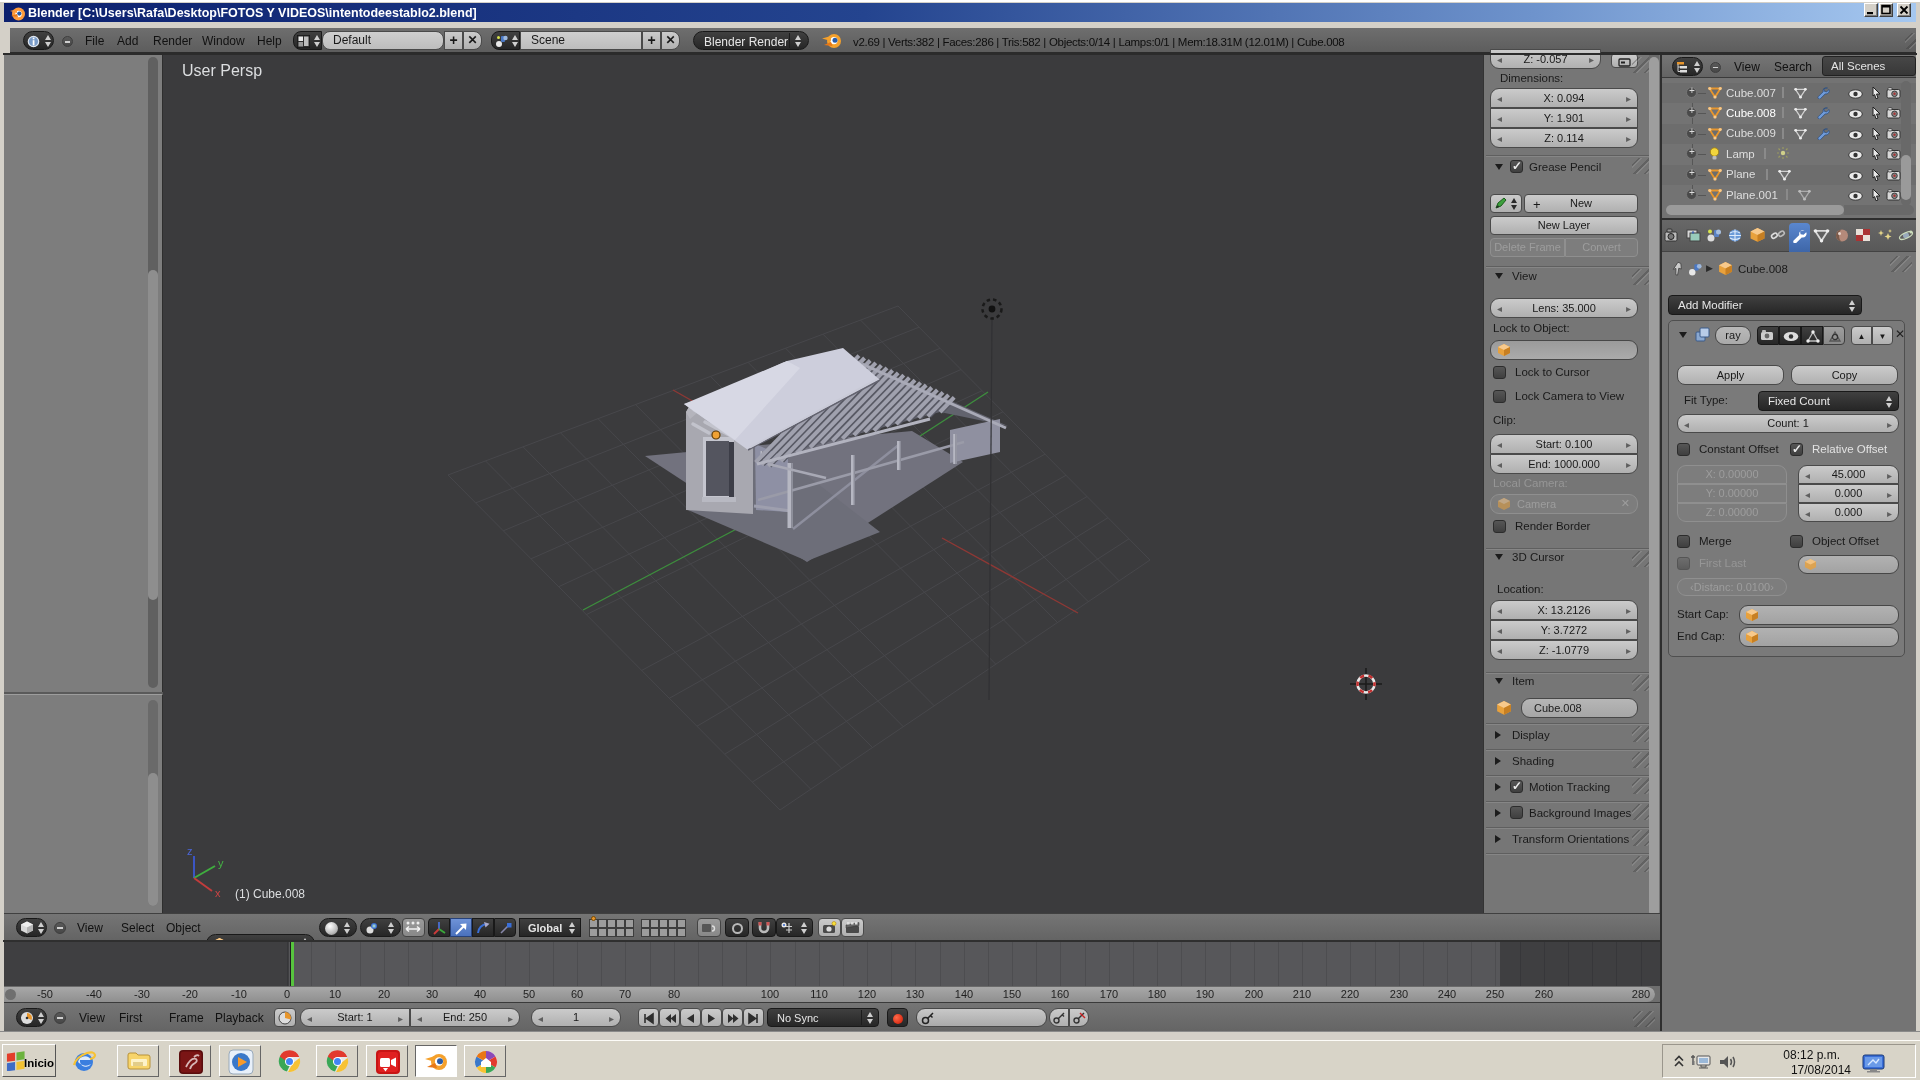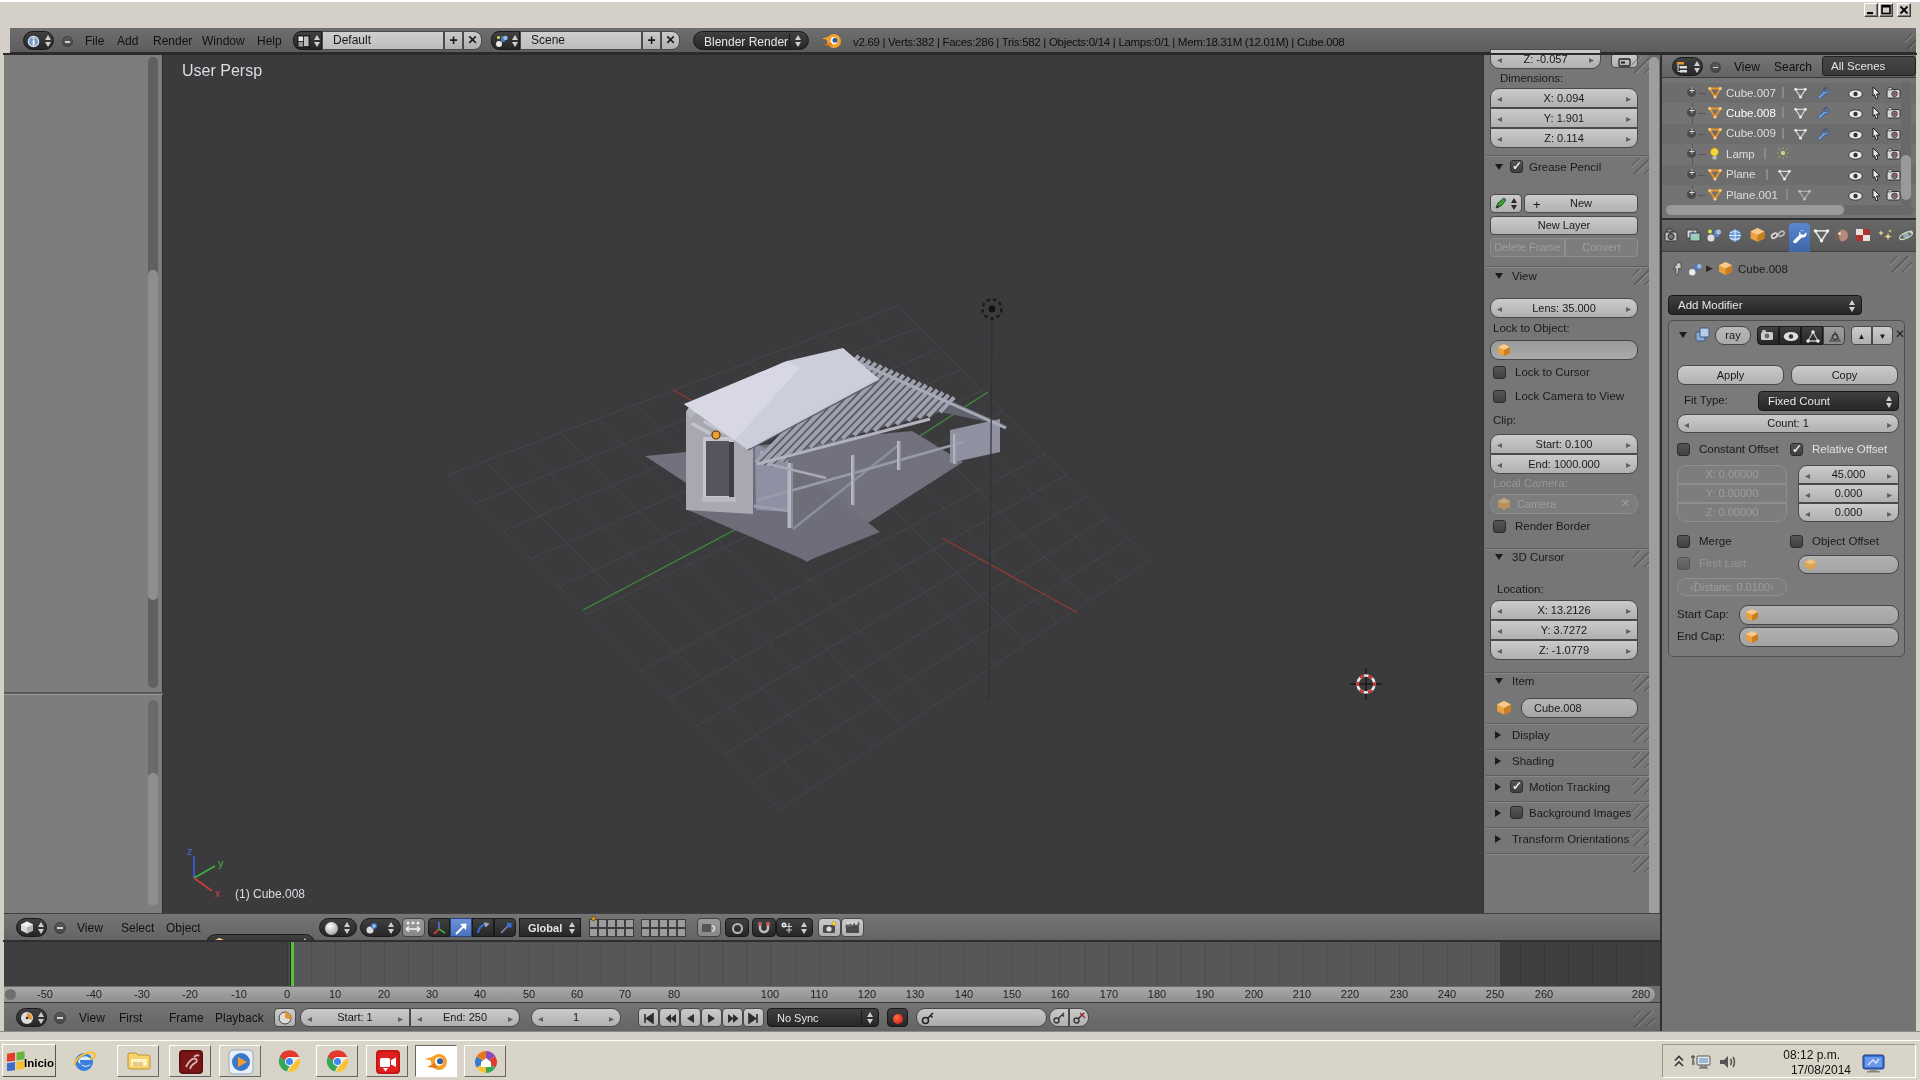--- a/index.html
+++ b/index.html
@@ -36,20 +36,30 @@
 .ud::after{content:"";position:absolute;left:0;top:7px;border-left:3.5px solid transparent;border-right:3.5px solid transparent;border-top:5px solid #cfcfcf;}
 .udd::before{border-bottom-color:#2a2a2a;}  .udd::after{border-top-color:#2a2a2a;}
 .larr{position:absolute;color:rgba(20,20,20,.55);font-size:10px;}
 .sep{position:absolute;height:1px;background:#5f5f5f;box-shadow:0 1px 0 rgba(255,255,255,.12);}
 .grip{position:absolute;width:22px;height:16px;background:
  repeating-linear-gradient(135deg,transparent 0 4.5px,rgba(45,45,45,.28) 4.5px 6px,rgba(200,200,200,.18) 6px 7.5px);}
 </style></head><body>
 <div id="root">
 
 <div style="position:absolute;left:0;top:0;width:1920px;height:2px;background:#ffffff;"></div>
+<div id="titlebar">
+ <svg class="abs" style="left:5px;top:2px" width="17" height="17" viewBox="0 0 17 17">
+  <circle cx="9.5" cy="9" r="6.5" fill="#ff9b3c"></circle>
+  <circle cx="9.5" cy="9" r="3.2" fill="#fff"></circle>
+  <circle cx="10.3" cy="8.6" r="2.1" fill="#2a5ca8"></circle>
+  <path d="M1 6 L8 4 L8 8 Z" fill="#ff9b3c"></path>
+  <path d="M2 11 L8 9 L9 12 Z" fill="#e87716"></path>
+ </svg>
+ <span class="ttext">Blender [C:\Users\Rafa\Desktop\FOTOS Y VIDEOS\intentodeestablo2.blend]</span>
+</div>
 <div class="wbtn" style="left:1864px;"><svg width="12" height="12">
         <rect x="2" y="8" width="6" height="2.2" fill="#000"></rect>
       </svg></div>
 <div class="wbtn" style="left:1879px;"><svg width="12" height="12">
         <rect x="2" y="1.5" width="8" height="8" fill="none" stroke="#000" stroke-width="1.6"></rect>
         <rect x="2" y="1.5" width="8" height="2" fill="#000"></rect>
       </svg></div>
 <div class="wbtn" style="left:1897px;"><svg width="12" height="12">
         <path d="M2.5 2.5 L9.5 9.5 M9.5 2.5 L2.5 9.5" stroke="#000" stroke-width="1.8"></path>
       </svg></div>
@@ -74,21 +84,21 @@
 
  <div class="dark" style="left:283px;top:3px;width:29px;height:19px;border-radius:8px 0 0 8px;">
    <svg class="abs" style="left:3px;top:3px" width="13" height="13">
           <rect x="0" y="0" width="13" height="13" rx="1" fill="#2c2c2c" stroke="#111"></rect>
           <rect x="1.5" y="1.5" width="4.5" height="4.5" fill="#e8e8e8"></rect>
           <rect x="1.5" y="7" width="4.5" height="4.5" fill="#9a9a9a"></rect>
           <rect x="7" y="1.5" width="4.5" height="9.5" fill="#bdbdbd"></rect>
         </svg>
    <i class="ud" style="left:20px;top:3px;"></i>
  </div>
- <div class="pill" style="left:312px;top:3px;width:122px;height:19px;border-radius:0;background:linear-gradient(#cfcfcf,#bdbdbd);text-align:left;">
+ <div class="pill" style="left:312px;top:3px;width:122px;height:19px;border-radius:8px;background:linear-gradient(#cfcfcf,#bdbdbd);text-align:left;">
    <span style="margin-left:10px;line-height:17px;font-size:12px;">Default</span></div>
  <div class="pill" style="left:434px;top:3px;width:19px;height:19px;border-radius:0;"><b style="font-size:14px;line-height:16px;">+</b></div>
  <div class="pill" style="left:453px;top:3px;width:19px;height:19px;border-radius:0 8px 8px 0;"><b style="font-size:12px;line-height:17px;">✕</b></div>
 
  <div class="dark" style="left:481px;top:3px;width:29px;height:19px;border-radius:8px 0 0 8px;">
    <svg class="abs" style="left:3px;top:2px" width="14" height="14" viewBox="0 0 14 14">
      <circle cx="4" cy="10" r="3" fill="#e8e8e8"></circle>
           <rect x="6" y="2" width="4" height="6" rx="1" fill="#4a78c4"></rect>
           <circle cx="10.5" cy="4" r="2.2" fill="#9db8dd"></circle>
           <circle cx="3.5" cy="3.5" r="1.5" fill="#d8e44a"></circle>

